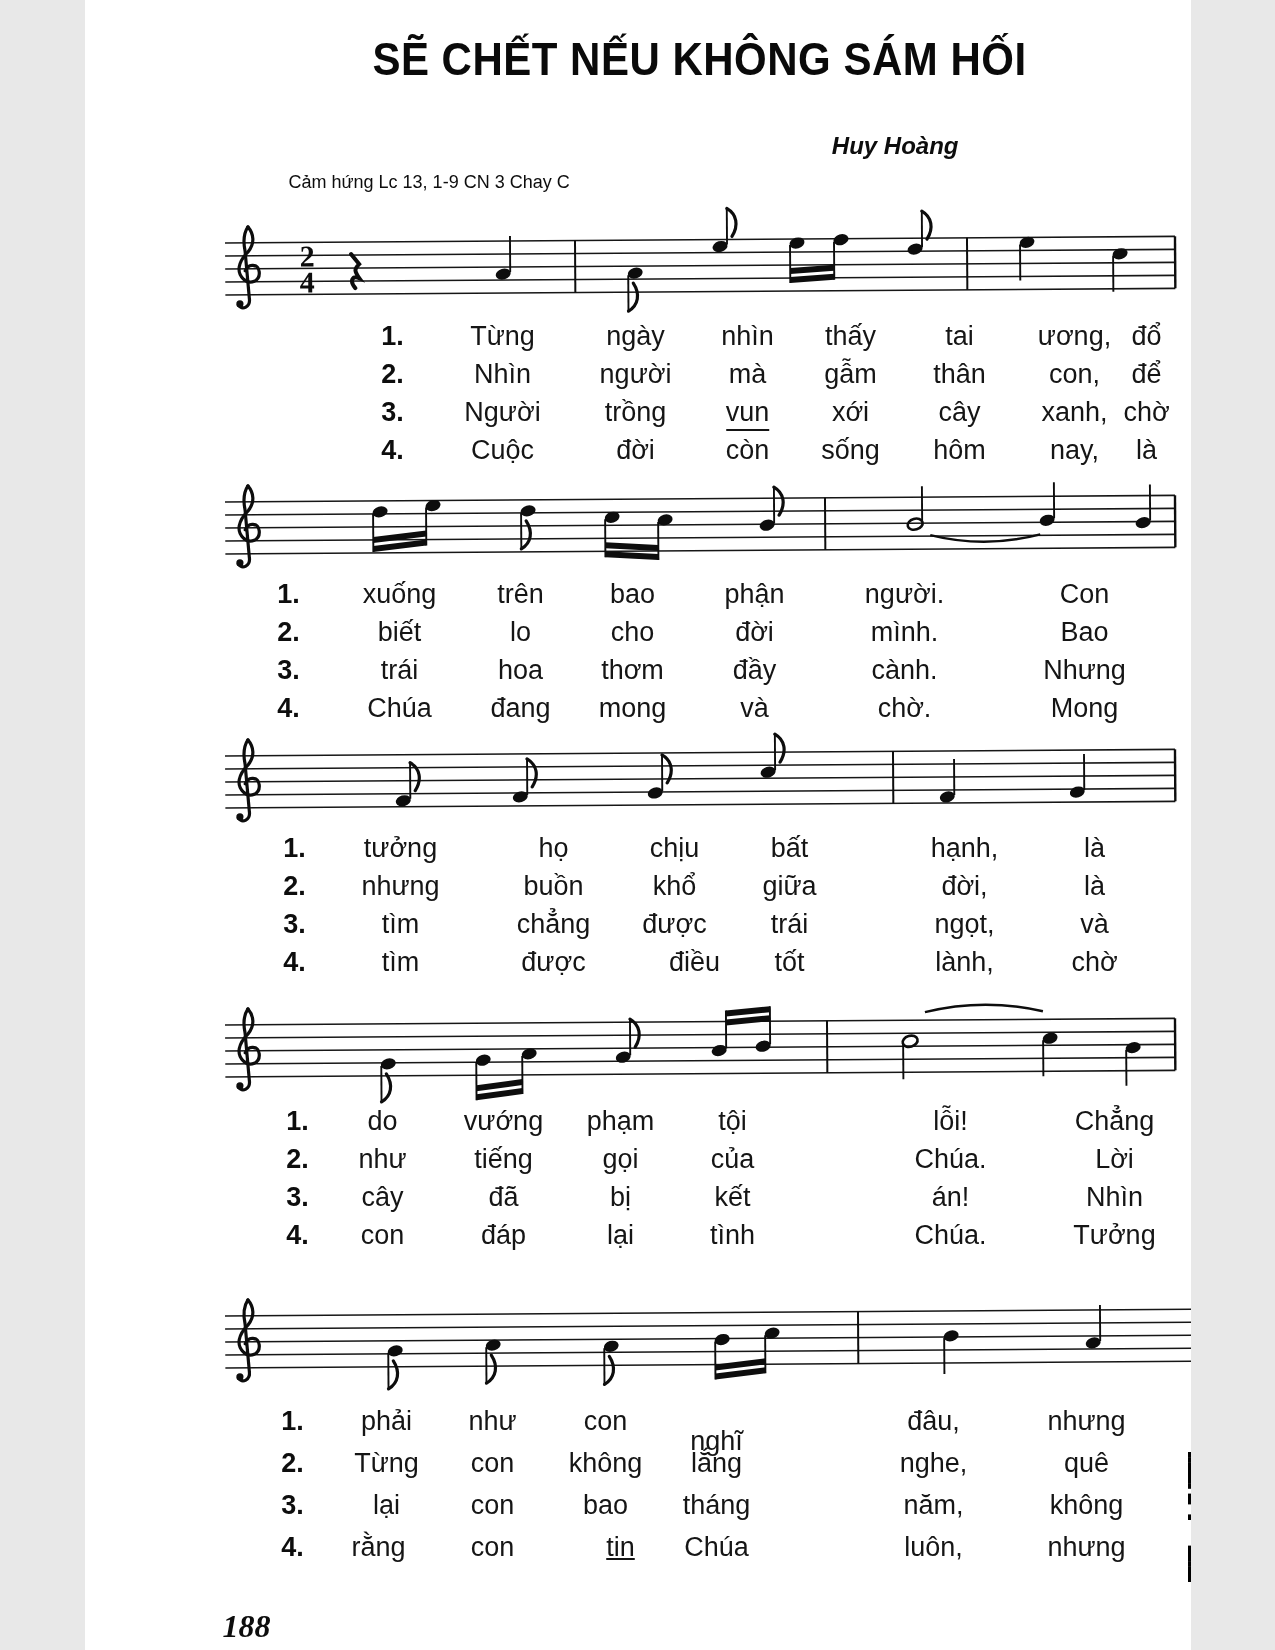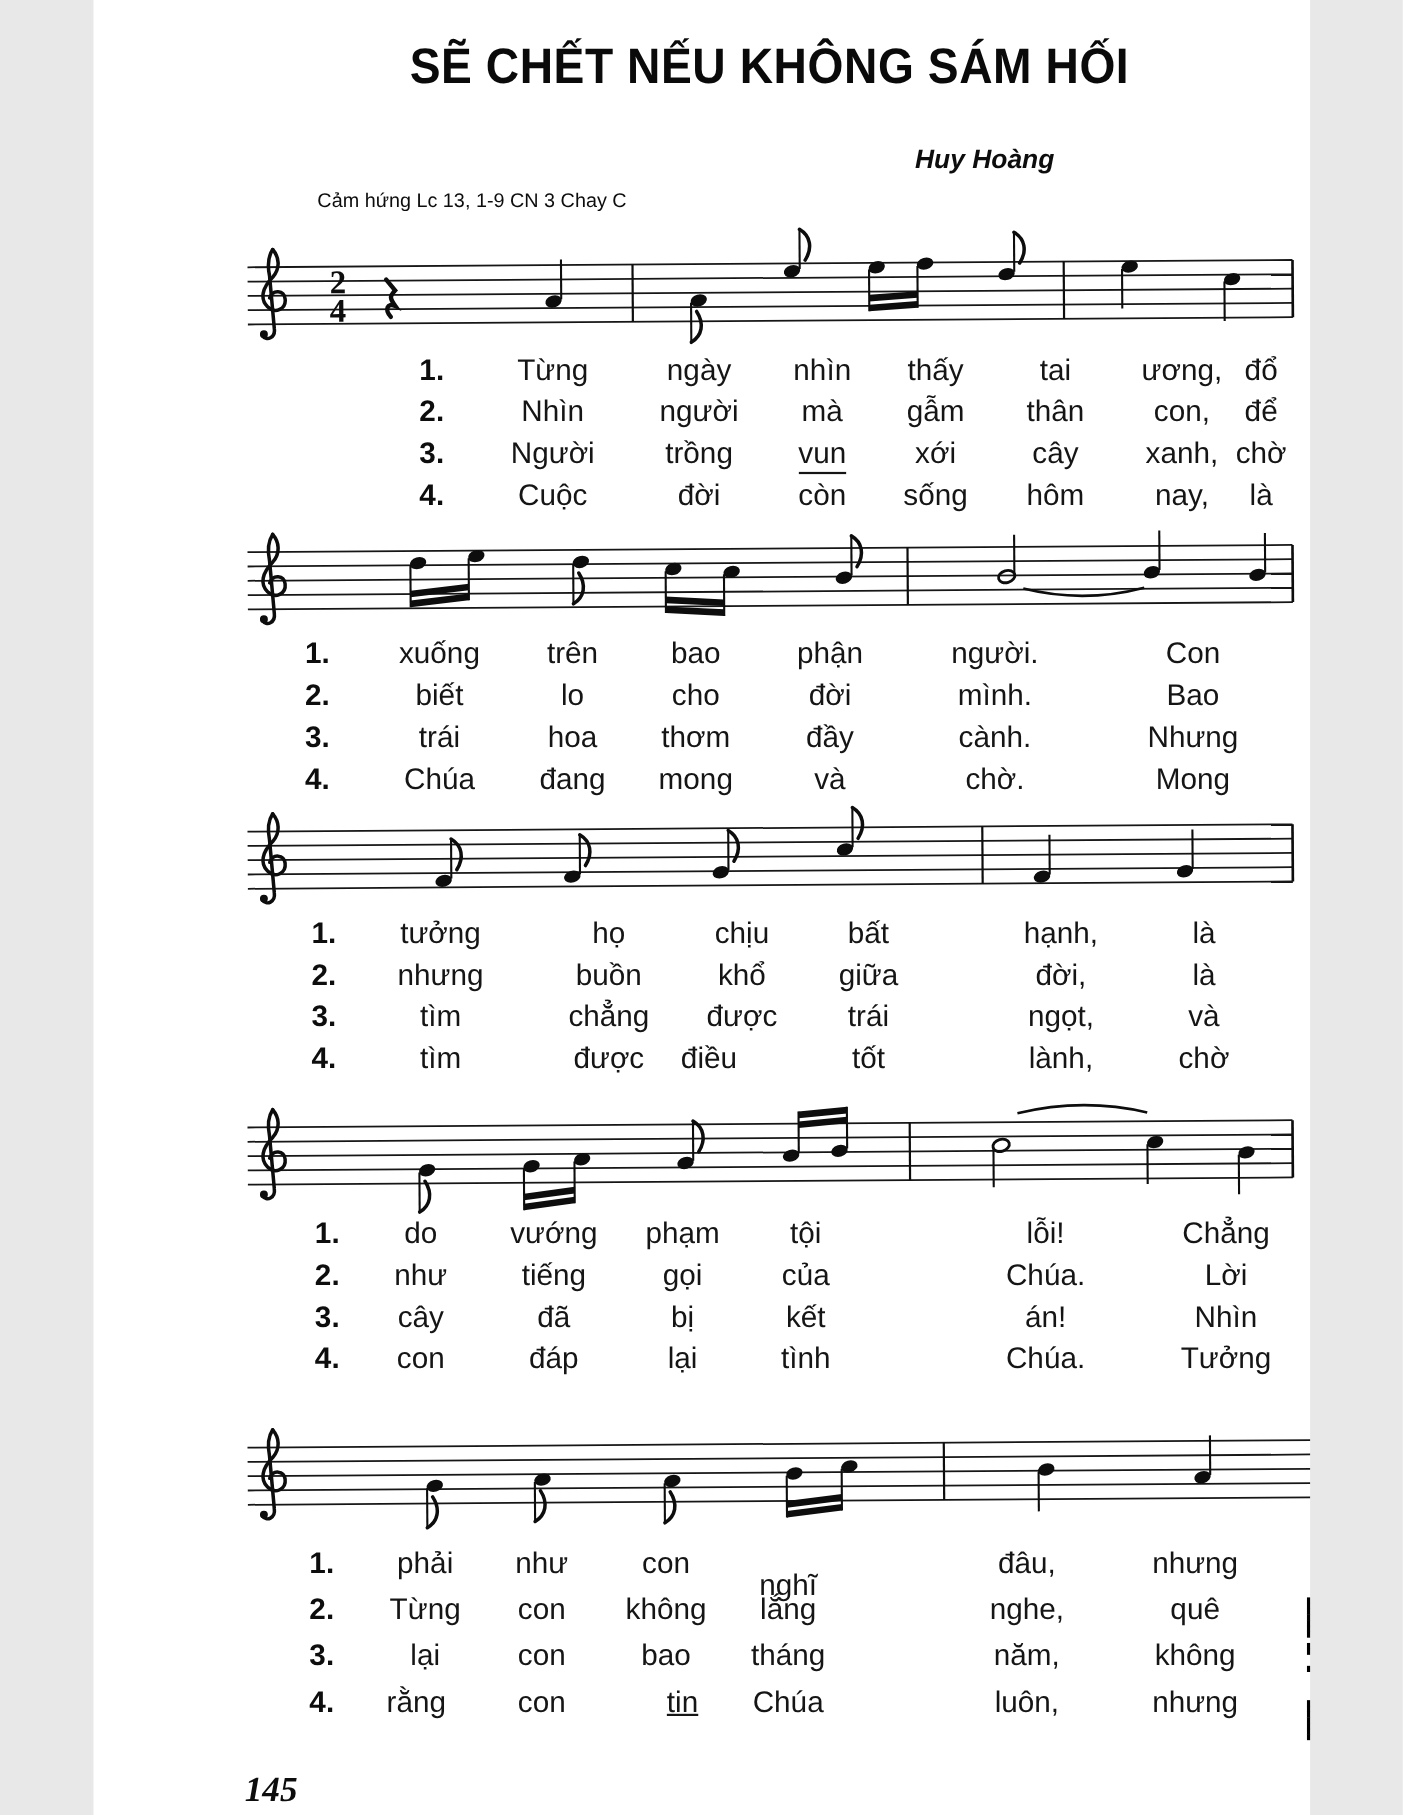--- a/index.html
+++ b/index.html
@@ -337,21 +337,21 @@
           <span class="lyric" style="left: 469px;">chẳng</span>
           <span class="lyric" style="left: 590px;">được</span>
           <span class="lyric" style="left: 705px;">trái</span>
           <span class="lyric" style="left: 880px;">ngọt,</span>
           <span class="lyric" style="left: 1010px;">và</span>
         </div>
         <div class="verse-line" style="height: 38px;">
           <span class="verse-num" style="left: 210px;">4.</span>
           <span class="lyric" style="left: 316px;">tìm</span>
           <span class="lyric" style="left: 469px;">được</span>
-          <span class="lyric" style="left: 560px;">điều</span>
+          <span class="lyric" style="left: 610px;">điều</span>
           <span class="lyric" style="left: 705px;">tốt</span>
           <span class="lyric" style="left: 880px;">lành,</span>
           <span class="lyric" style="left: 1010px;">chờ</span>
         </div>
       </div>
       <svg width="1275" height="175" class="staff-svg" style="top: 965px;">
         <g>
           <line x1="140" y1="60" x2="1090" y2="60" stroke="#161616" stroke-width="1.6"></line>
           <line x1="140" y1="73" x2="1090" y2="73" stroke="#161616" stroke-width="1.6"></line>
           <line x1="140" y1="86" x2="1090" y2="86" stroke="#161616" stroke-width="1.6"></line>
@@ -531,21 +531,21 @@
           <span class="lyric" style="left: 294px;">rằng</span>
           <span class="lyric" style="left: 408px;">con</span>
           <span class="lyric" style="left: 536px; text-decoration: underline;">tin</span>
           <span class="lyric" style="left: 632px;">Chúa</span>
           <span class="lyric" style="left: 849px;">luôn,</span>
           <span class="lyric" style="left: 1002px;">nhưng</span>
         </div>
       </div>
     </div>
 
-  <div class="page-number">145</div>
+  <div class="page-number">188</div>
 
   <div class="qr-box">
     <svg id="qr-svg" width="130" height="130">
         <rect x="52" y="0" width="5.6000000000000005" height="5.6000000000000005" fill="#000"></rect>
         <rect x="46.800000000000004" y="5.2" width="5.6000000000000005" height="5.6000000000000005" fill="#000"></rect>
         <rect x="52" y="5.2" width="5.6000000000000005" height="5.6000000000000005" fill="#000"></rect>
         <rect x="57.2" y="5.2" width="5.6000000000000005" height="5.6000000000000005" fill="#000"></rect>
         <rect x="62.400000000000006" y="5.2" width="5.6000000000000005" height="5.6000000000000005" fill="#000"></rect>
         <rect x="67.60000000000001" y="5.2" width="5.6000000000000005" height="5.6000000000000005" fill="#000"></rect>
         <rect x="72.8" y="5.2" width="5.6000000000000005" height="5.6000000000000005" fill="#000"></rect>

